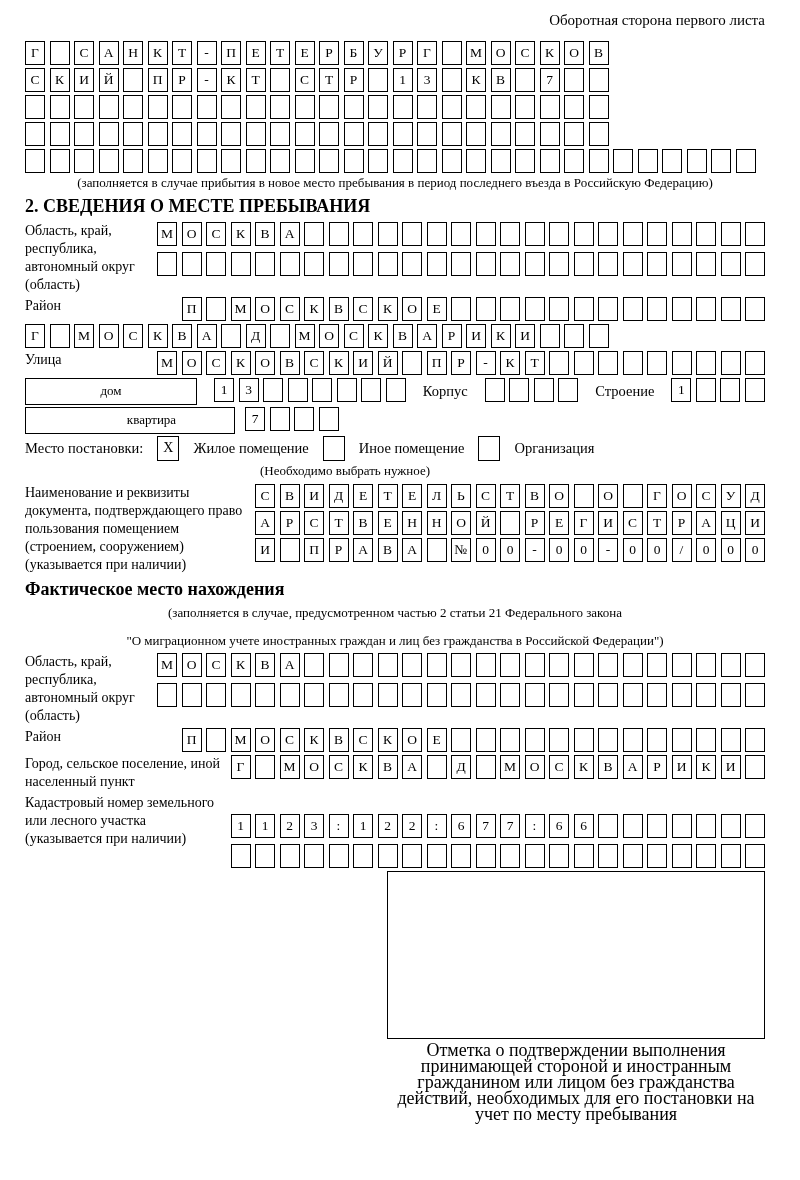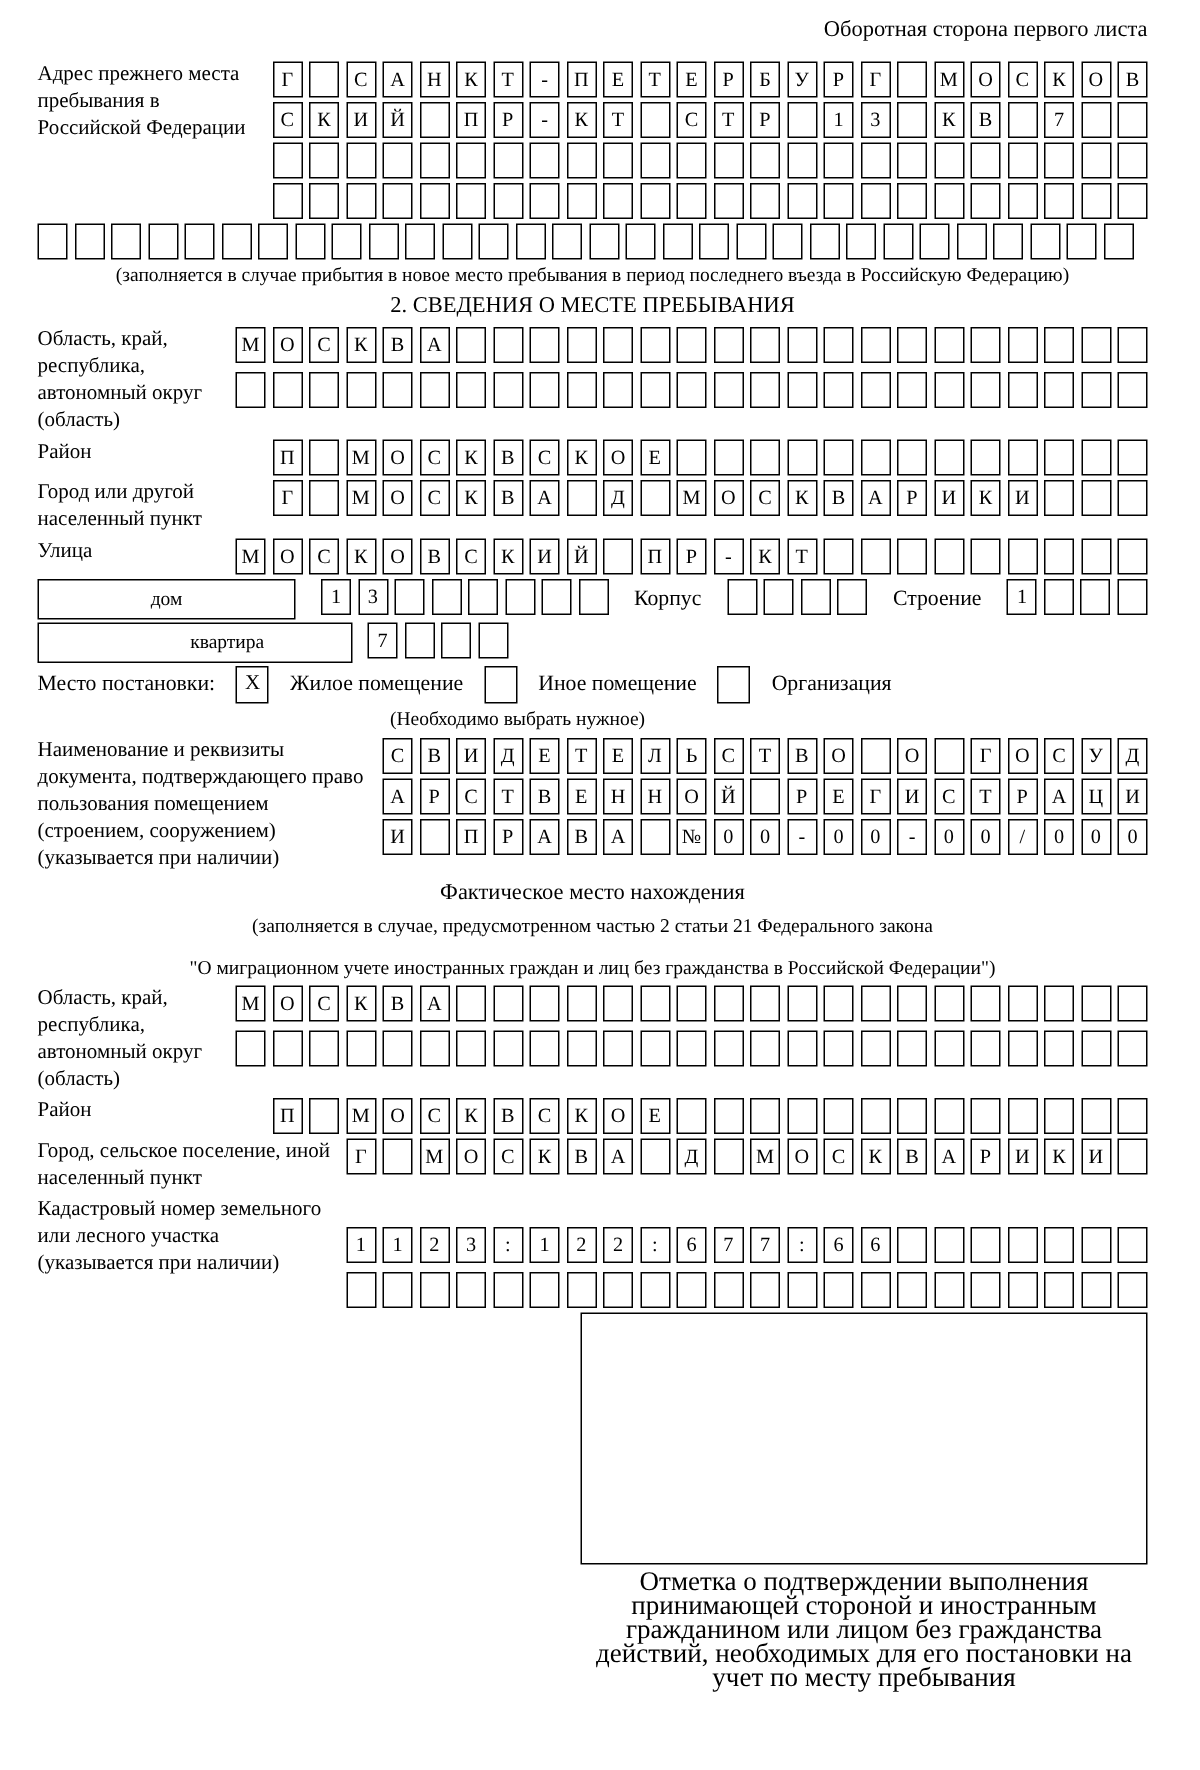--- a/index.html
+++ b/index.html
@@ -12,21 +12,21 @@
   .frow { display:flex; align-items:flex-start; margin-bottom:3px; }
   .flabel { flex:1 1 auto; font-size:14px; line-height:18px; padding-right:8px; }
   .cellstack { display:flex; flex-direction:column; gap:3px; flex:0 0 auto; }
   .cells { display:flex; gap:4.5px; flex:0 0 auto; }
   .cell { width:20px; height:24px; border:1.5px solid #000; font-size:13.5px;
           line-height:21px; text-align:center; flex:0 0 auto; }
   .fullrow { margin:3px 0 2px 0; }
 
   .note { font-size:13px; line-height:16px; }
   .center { text-align:center; }
-  .sec-title { font-weight:normal; text-align:center; font-size:15px; margin:5px 0 5px; }
+  .sec-title { font-weight:bold; font-size:18px; margin:5px 0 5px; }
 
   .gap6 { gap:6px; }
 
   .house-row { display:flex; justify-content:space-between; align-items:flex-start; margin-bottom:2px; }
   .widebox { border:1.5px solid #000; height:27px; text-align:center; font-size:13px;
              line-height:24px; flex:0 0 auto; }
   .house-type { width:172px; }
   .apt-type { width:210px;padding-left:43px; }
   .apt-row { display:flex; gap:10px; align-items:flex-start; margin-bottom:2px; }
   .inline-label { font-size:14.5px; line-height:26px; }
@@ -45,21 +45,20 @@
   .confirm-note { font-size:18px; line-height:16px; text-align:center; margin-top:3px; }
 </style>
 </head>
 <body>
 
 <div class="page">
 
   <div class="page-header">Оборотная сторона первого листа</div>
 
   <div class="frow">
-    <div class="flabel">Адрес прежнего места пребывания в Российской Федерации</div>
     <div class="cellstack">
       <div class="cells">
           <span class="cell">Г</span>
           <span class="cell"></span>
           <span class="cell">С</span>
           <span class="cell">А</span>
           <span class="cell">Н</span>
           <span class="cell">К</span>
           <span class="cell">Т</span>
           <span class="cell">-</span>
@@ -280,21 +279,20 @@
         <span class="cell"></span>
         <span class="cell"></span>
         <span class="cell"></span>
         <span class="cell"></span>
         <span class="cell"></span>
         <span class="cell"></span>
       </div>
   </div>
 
   <div class="frow">
-    <div class="flabel">Город или другой населенный пункт</div>
     <div class="cells">
         <span class="cell">Г</span>
         <span class="cell"></span>
         <span class="cell">М</span>
         <span class="cell">О</span>
         <span class="cell">С</span>
         <span class="cell">К</span>
         <span class="cell">В</span>
         <span class="cell">А</span>
         <span class="cell"></span>

